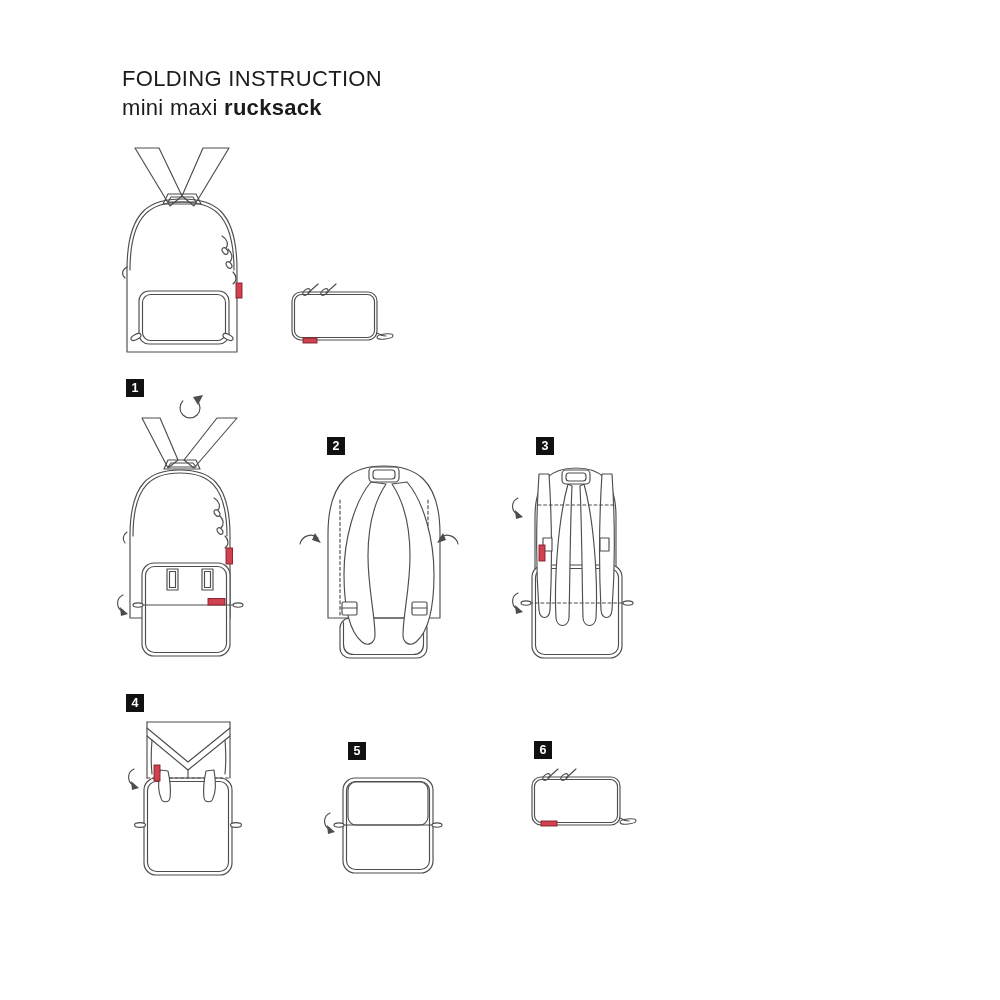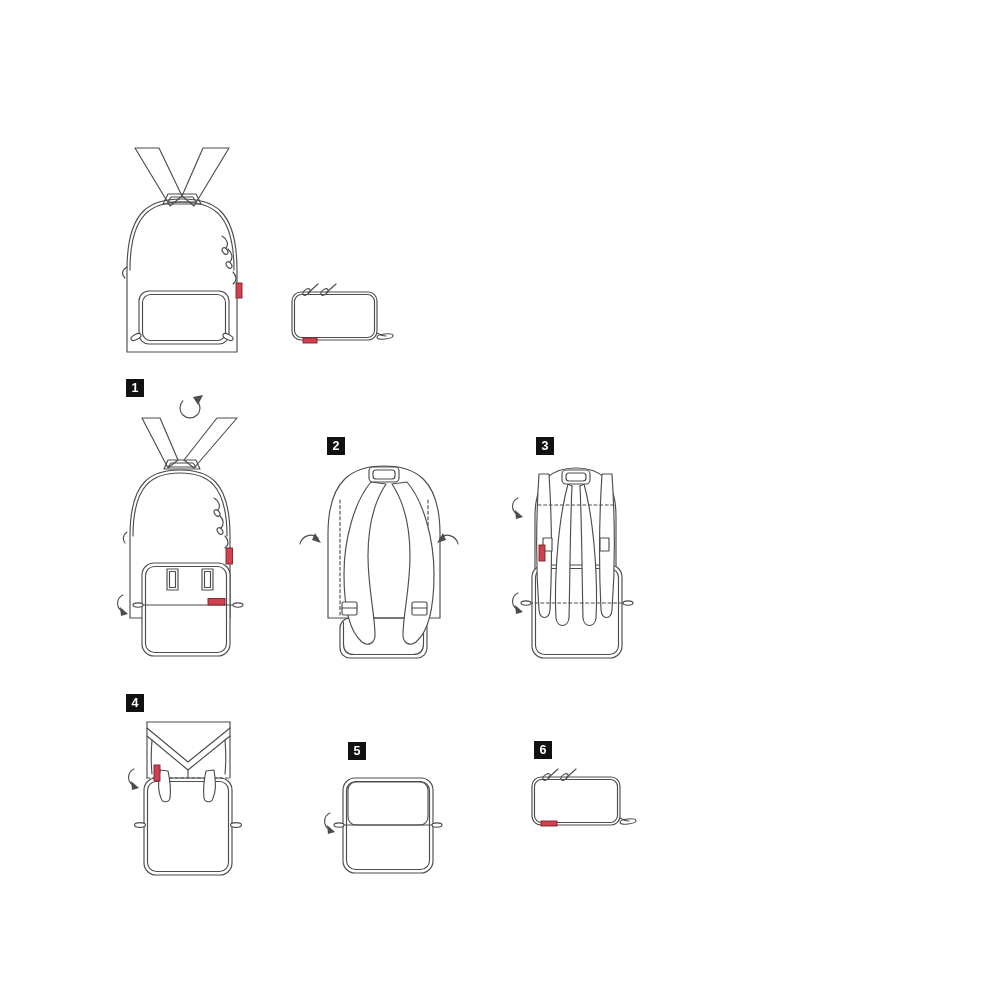--- a/index.html
+++ b/index.html
@@ -23,20 +23,22 @@
   .dash{stroke-dasharray:3 2.6}
   .lbl{fill:var(--label-fill);stroke:var(--label-border);stroke-width:.9}
   .ah{fill:var(--line);stroke:none}
 </style>
 </head>
 <body>
 
 <div class="page">
 
   <div class="title-block">
+    <div class="title-line1">FOLDING INSTRUCTION</div>
+    <div class="title-line2"><span>mini maxi </span><span class="title-bold">rucksack</span></div>
   </div>
 
   <div class="badge" style="left:126px;top:379px">1</div>
   <div class="badge" style="left:327px;top:437px">2</div>
   <div class="badge" style="left:536px;top:437px">3</div>
   <div class="badge" style="left:126px;top:694px">4</div>
   <div class="badge" style="left:348px;top:742px">5</div>
   <div class="badge" style="left:534px;top:741px">6</div>
 
   <svg class="fig" style="left:116px;top:144px" width="132" height="212" viewBox="0 0 132 212">

